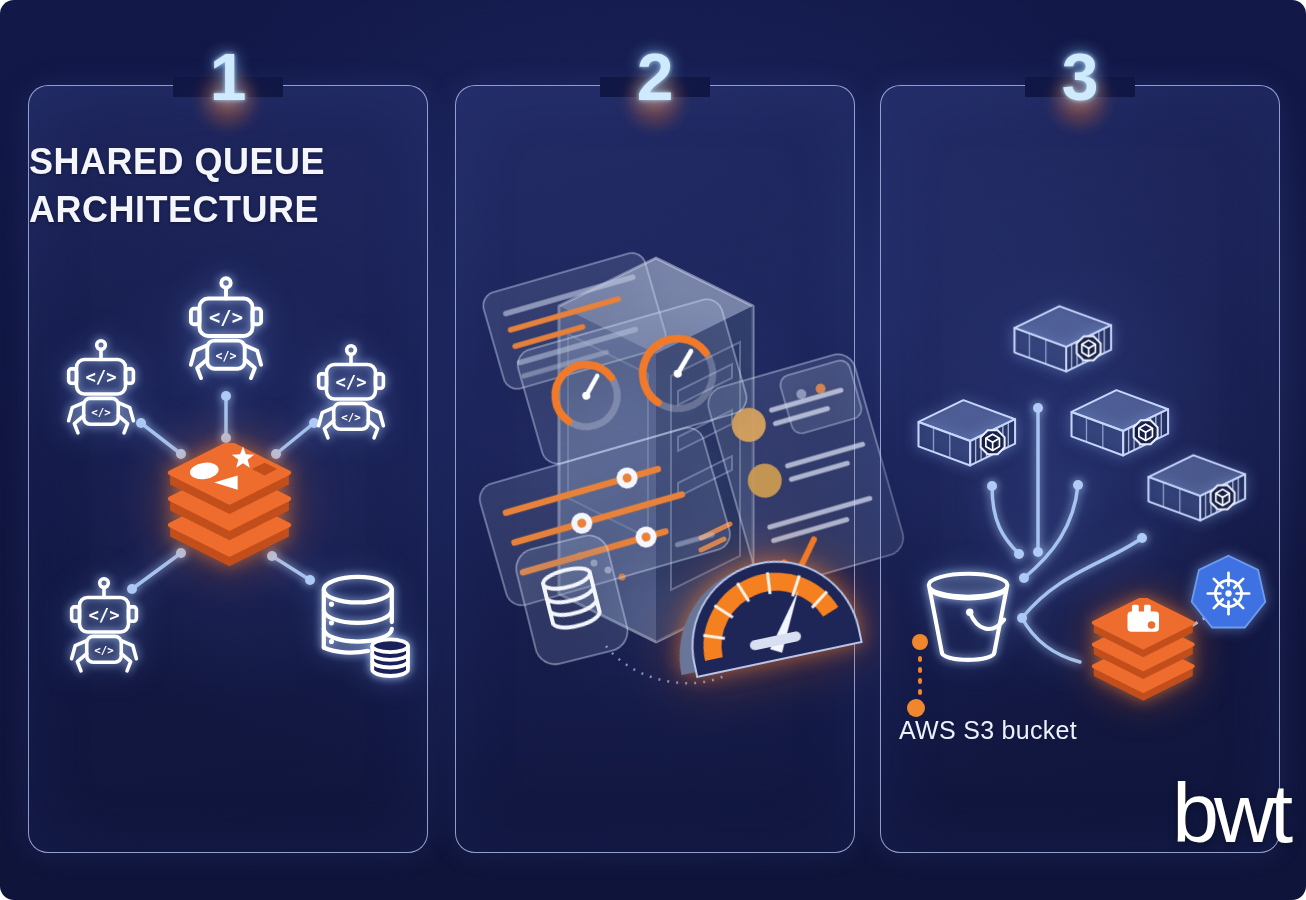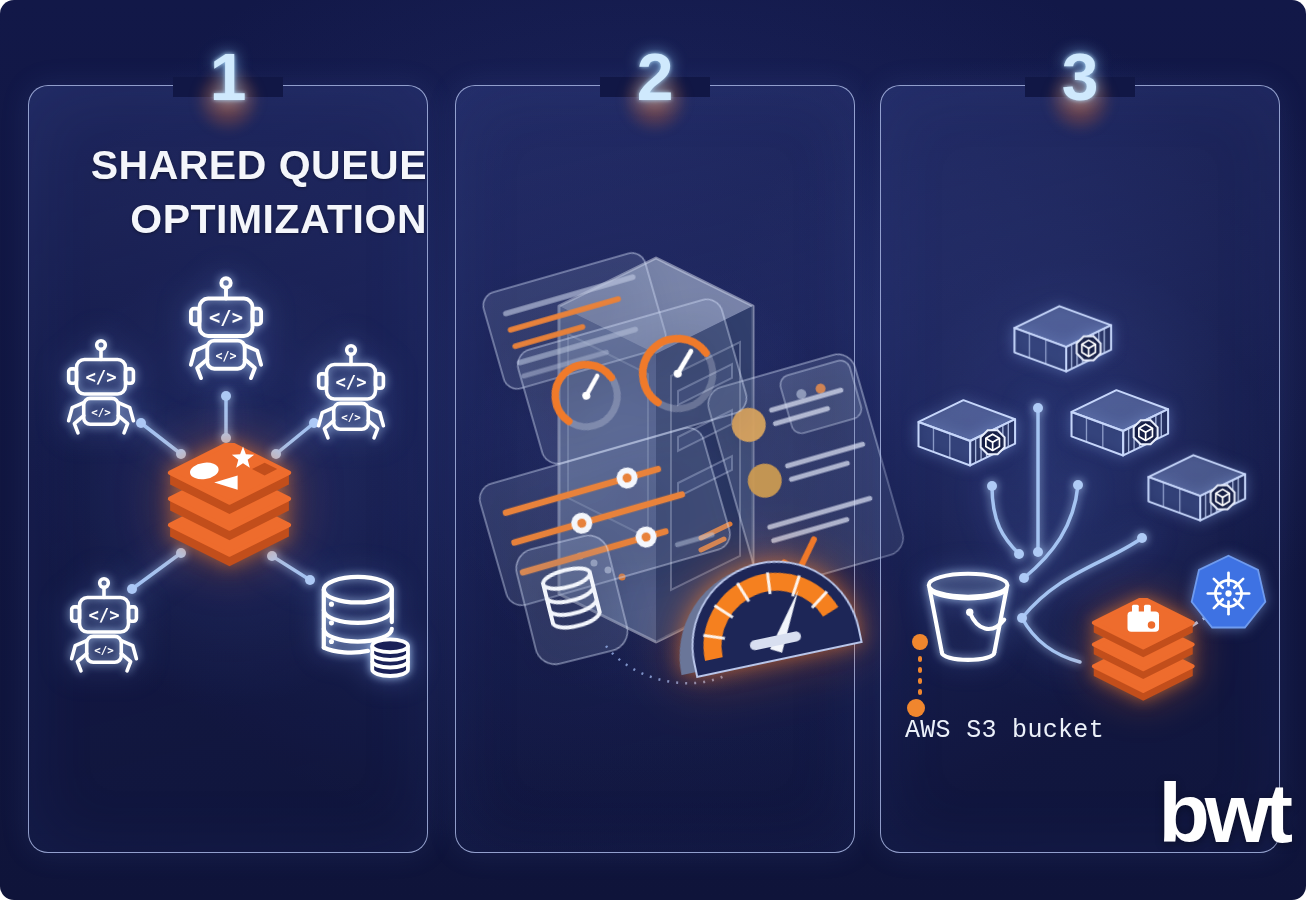--- a/index.html
+++ b/index.html
@@ -19,26 +19,26 @@
       linear-gradient(165deg, rgba(54,66,134,0.38), rgba(27,34,84,0.26) 45%, rgba(20,26,66,0.22));
     box-shadow:0 0 30px rgba(100,130,230,0.12), inset 0 0 70px rgba(70,95,190,0.10);
   }
   .p1{left:28px}.p2{left:455px}.p3{left:880px}
   .num-wrap{position:absolute;top:-47px;left:50%;transform:translateX(-50%);width:130px;height:92px;text-align:center;}
   .num-wrap::before{content:"";position:absolute;left:10px;right:10px;top:38px;height:20px;background:#111745;}
   .num-wrap::after{content:"";position:absolute;left:50%;top:26px;width:70px;height:70px;transform:translateX(-50%);
     background:radial-gradient(circle, rgba(236,112,44,0.55), rgba(236,112,44,0) 68%);filter:blur(5px);}
   .num{position:relative;z-index:3;font-size:66px;font-weight:bold;color:#CFE9FD;
     text-shadow:0 0 16px rgba(145,205,255,0.8),0 0 4px rgba(200,235,255,0.9);}
-  .title{margin:52px 0 0;text-align:right;color:#F4F6FB;font-size:41px;font-weight:bold;
+  .title{margin:52px 0 0;text-align:left;color:#F4F6FB;font-size:36px;font-weight:bold;
     letter-spacing:.5px;line-height:1.32;text-shadow:0 1px 3px rgba(0,0,0,.4);}
   .title span{display:block;}
   .art{position:absolute;left:0;top:0;width:100%;height:100%;overflow:visible;}
-  .annotation{position:absolute;left:24px;top:630px;font-size:25px;color:#ECF1FA;letter-spacing:.3px;font-family:Liberation Mono, monospace;}
-  .brand{position:absolute;right:18px;bottom:38px;z-index:6;font-size:84px;font-weight:bold;
+  .annotation{position:absolute;left:18px;top:630px;font-size:25px;color:#ECF1FA;letter-spacing:.3px;}
+  .brand{position:absolute;right:18px;bottom:38px;z-index:6;font-size:84px;font-weight:normal;
     color:#FFFFFF;letter-spacing:-5px;text-shadow:0 2px 8px rgba(0,0,0,.35);}
   .glow-w{filter:drop-shadow(0 0 5px rgba(185,215,255,.85)) drop-shadow(0 0 16px rgba(120,160,255,.35));}
   .glow-o{filter:drop-shadow(0 0 10px rgba(245,130,45,.55)) drop-shadow(0 0 28px rgba(245,110,30,.35));}
   .glow-b{filter:drop-shadow(0 0 7px rgba(150,185,255,.5));}
   .glass{fill:rgba(168,182,222,0.17);stroke:rgba(222,232,255,0.5);stroke-width:1.5;}
   .card{filter:drop-shadow(0 10px 18px rgba(5,10,30,.35));}
   .cline{stroke:#A5C4F2;stroke-width:3.5;fill:none;stroke-linecap:round;}
   .cdot{fill:#AFCBF6;}
 </style>
 </head>
@@ -172,21 +172,21 @@
 </svg>
 
 <div class="poster">
 
   <section class="panel p1">
     <div class="num-wrap">
       <span class="num">1</span>
     </div>
     <h2 class="title">
       <span>SHARED QUEUE</span>
-      <span>OPTIMIZATION</span>
+      <span>ARCHITECTURE</span>
     </h2>
     <svg class="art" viewBox="0 0 398 766">
       <g class="glow-w">
         <line class="cline" x1="197" y1="310" x2="197" y2="352"></line>
         <line class="cline" x1="112" y1="337" x2="152" y2="368"></line>
         <line class="cline" x1="285" y1="337" x2="247" y2="368"></line>
         <line class="cline" x1="152" y1="467" x2="103" y2="503"></line>
         <line class="cline" x1="243" y1="470" x2="281" y2="494"></line>
         <circle class="cdot" cx="197" cy="310" r="5"></circle>
           <circle class="cdot" cx="197" cy="352" r="5"></circle>

